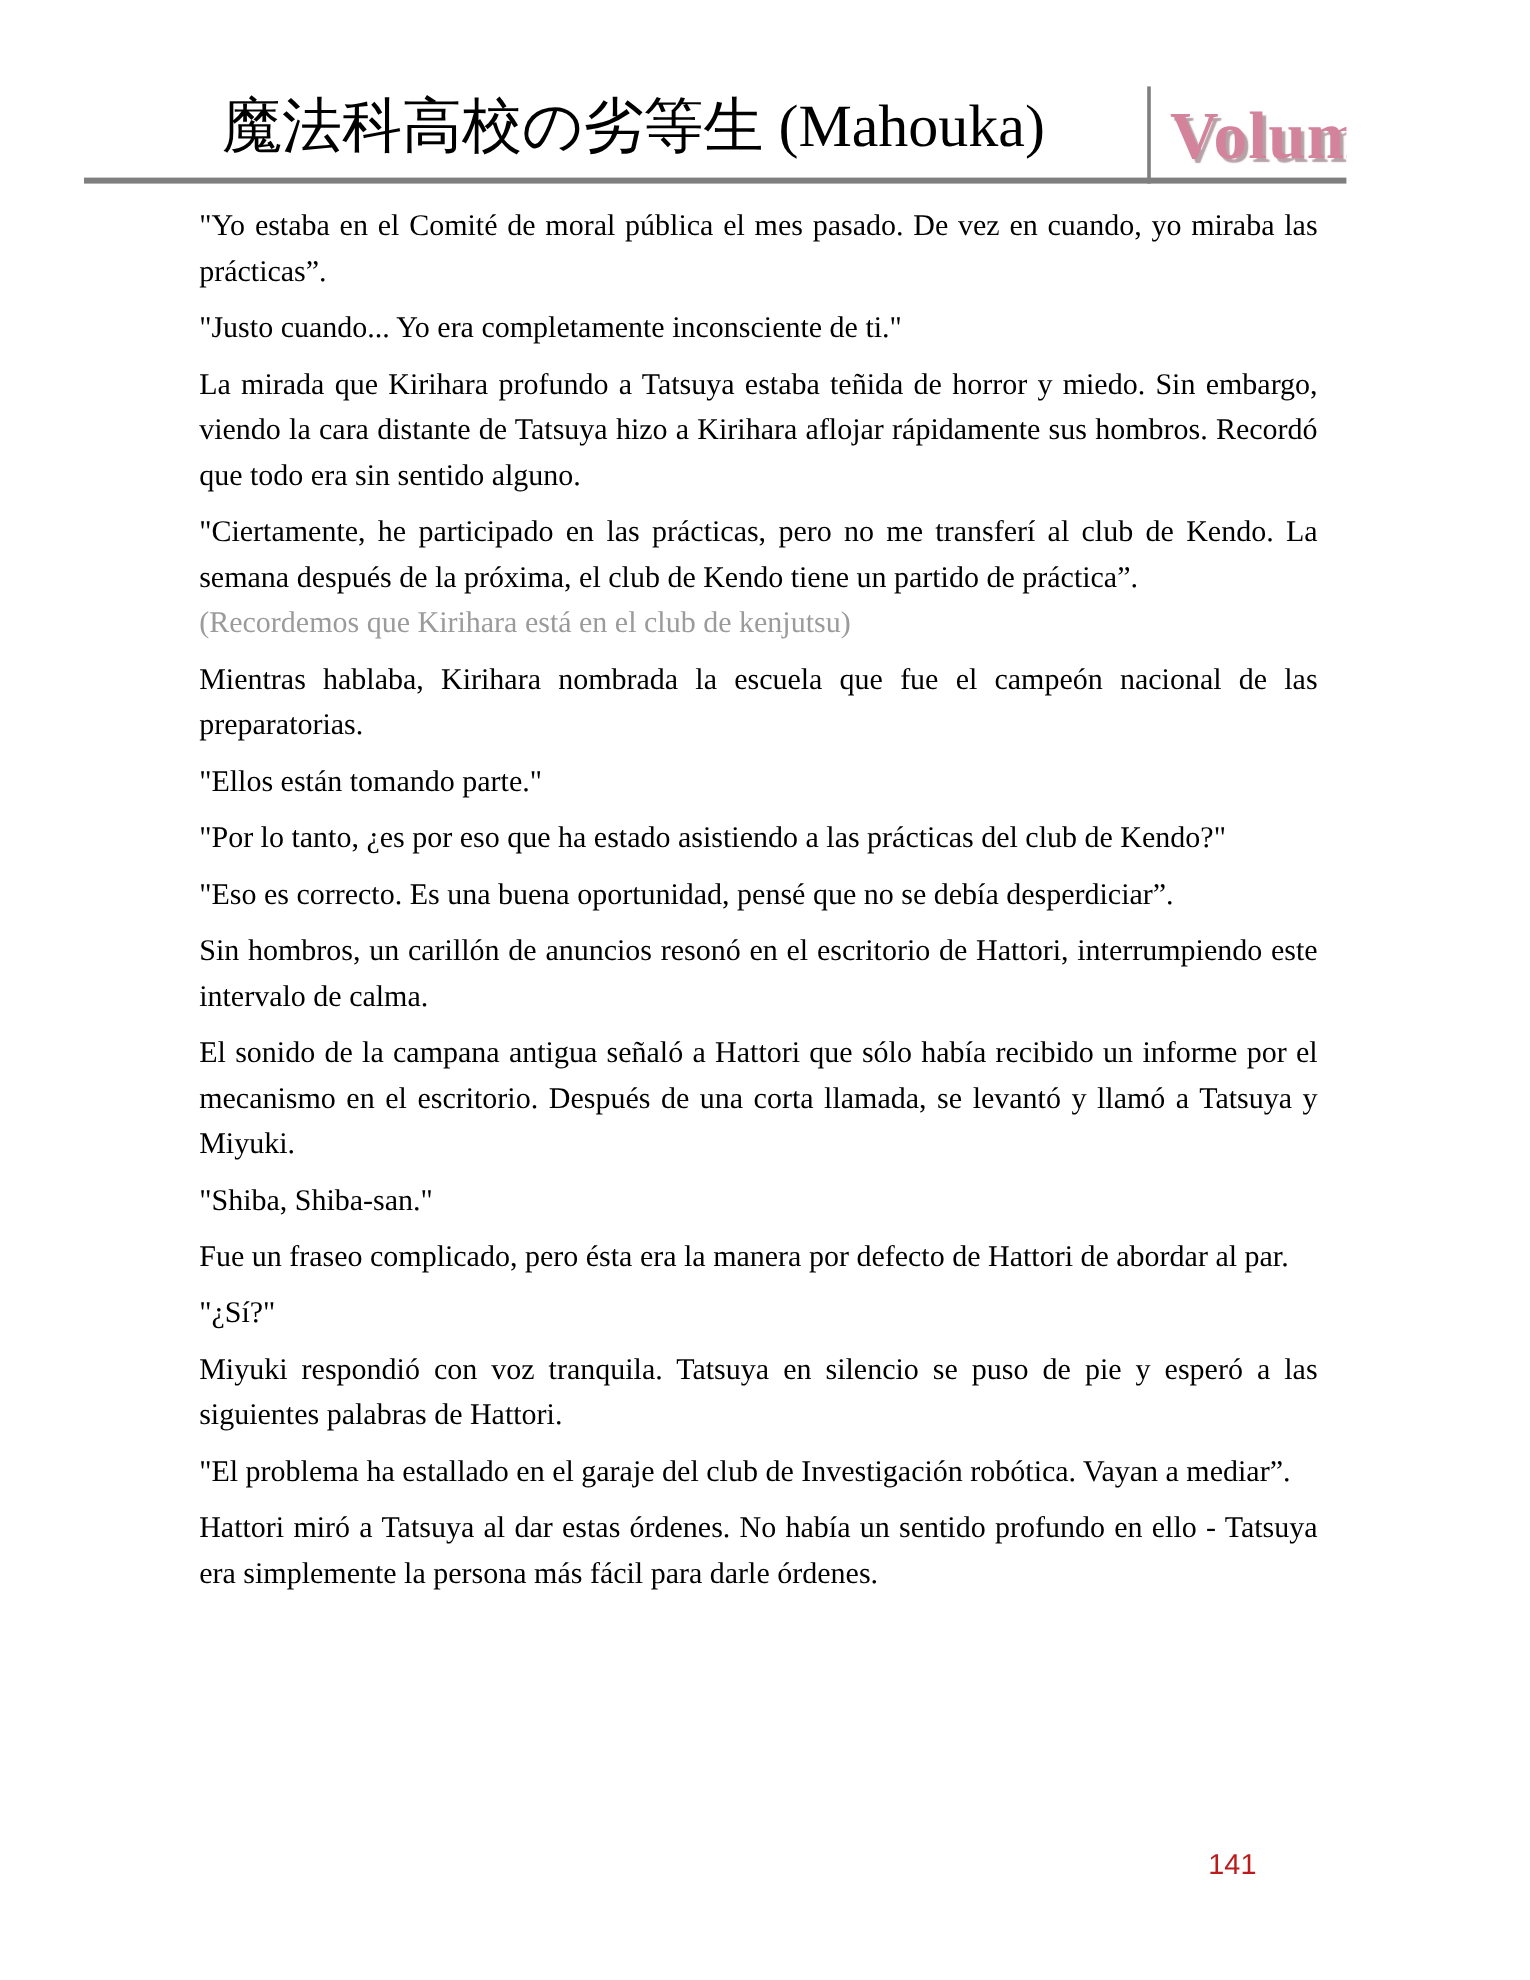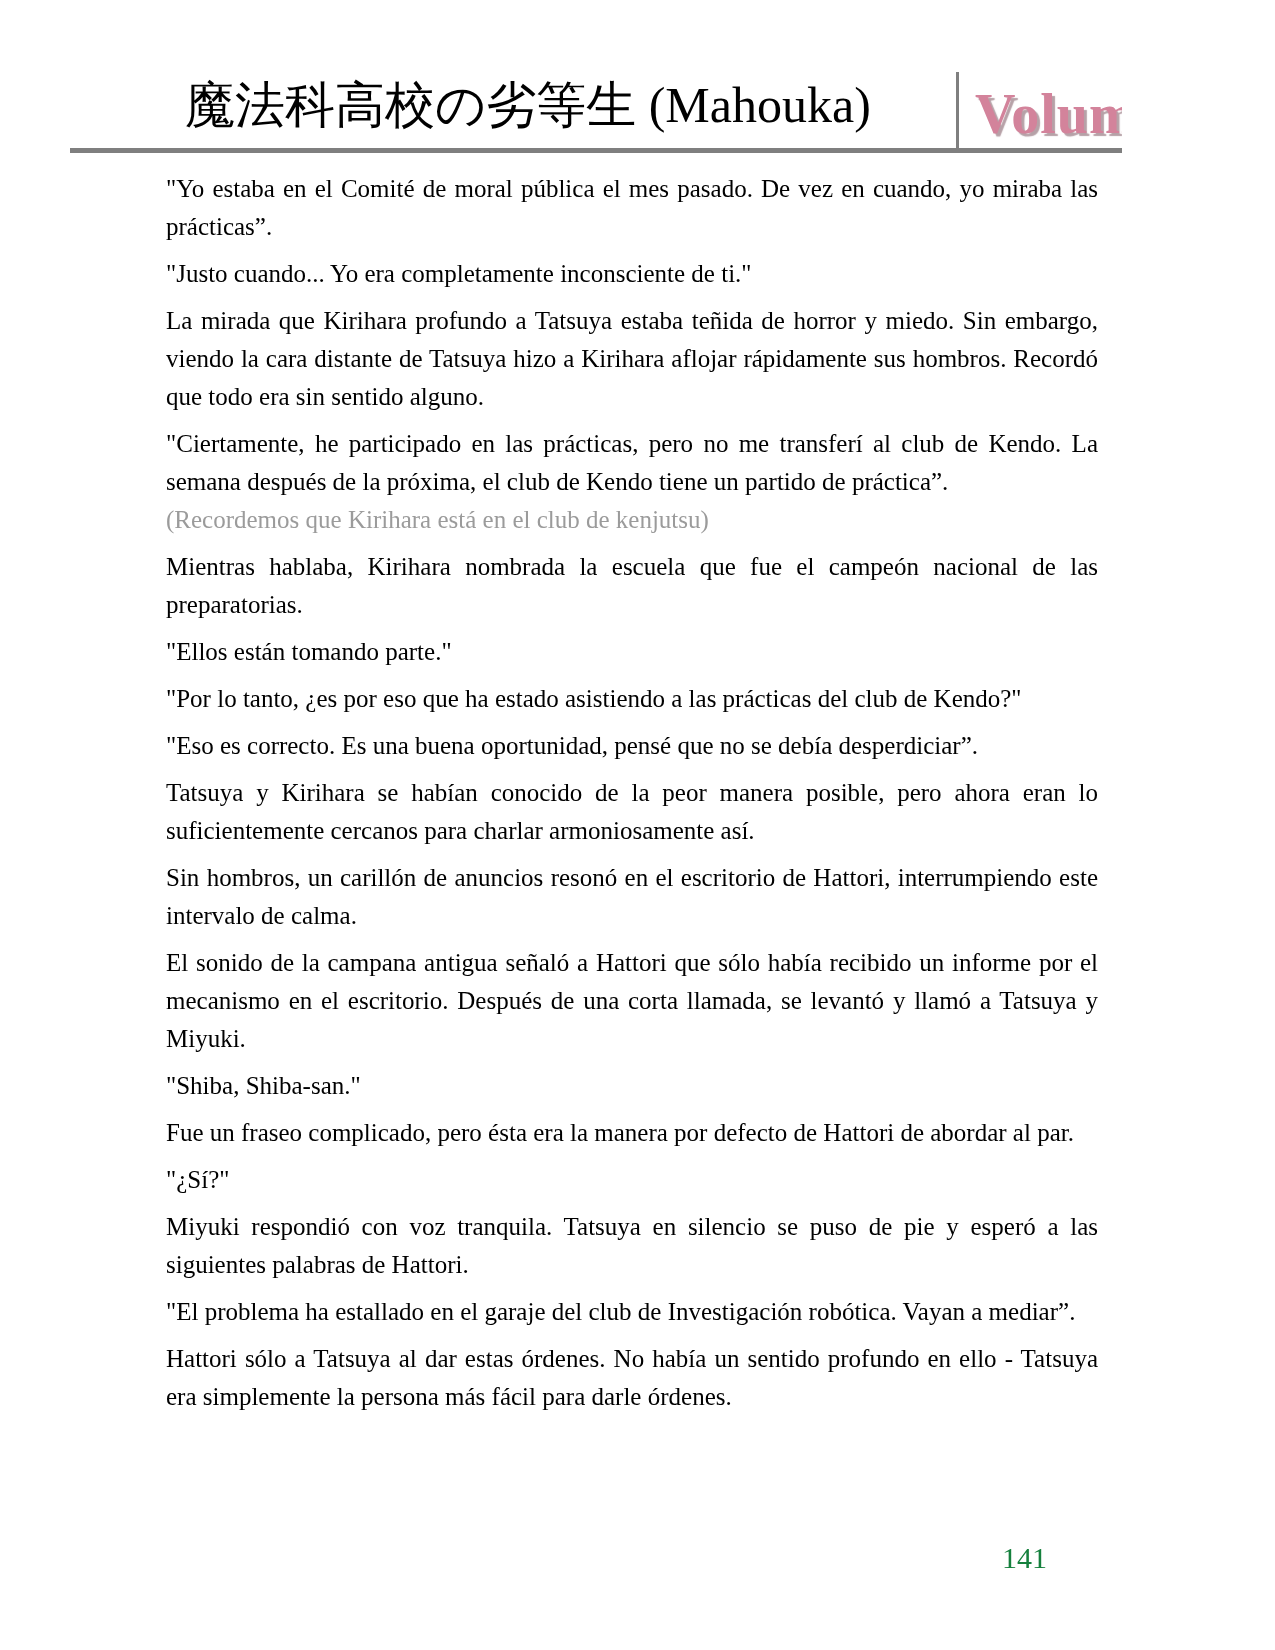--- a/index.html
+++ b/index.html
@@ -62,23 +62,23 @@
   }
   .para { margin: 0 0 9px 0; }
   .note {
     display: block;
     color: #9b9b9b;
   }
   .page-num {
     position: absolute;
     top: 1541px;
     right: 75px;
-    font-family: Liberation Serif, serif;
-    font-size: 30px;
-    color: #15803d;
+    font-family: Liberation Sans, sans-serif;
+    font-size: 24px;
+    color: #b91c1c;
   }
 </style>
 </head>
 <body>
 
 <div class="page">
 
   <div class="jp-title">魔法科高校の劣等生 (Mahouka)</div>
   <div class="header-vbar"></div>
   <div class="volume-label">Volumen 12</div>
@@ -89,26 +89,25 @@
     <p class="para">"Justo cuando... Yo era completamente inconsciente de ti."</p>
     <p class="para">La mirada que Kirihara profundo a Tatsuya estaba teñida de horror y miedo. Sin embargo, viendo la cara distante de Tatsuya hizo a Kirihara aflojar rápidamente sus hombros. Recordó que todo era sin sentido alguno.</p>
     <p class="para">
       <span>"Ciertamente, he participado en las prácticas, pero no me transferí al club de Kendo. La semana después de la próxima, el club de Kendo tiene un partido de práctica”.</span>
       <span class="note">(Recordemos que Kirihara está en el club de kenjutsu)</span>
     </p>
     <p class="para">Mientras hablaba, Kirihara nombrada la escuela que fue el campeón nacional de las preparatorias.</p>
     <p class="para">"Ellos están tomando parte."</p>
     <p class="para">"Por lo tanto, ¿es por eso que ha estado asistiendo a las prácticas del club de Kendo?"</p>
     <p class="para">"Eso es correcto. Es una buena oportunidad, pensé que no se debía desperdiciar”.</p>
-    <p class="para">Tatsuya y Kirihara se habían conocido de la peor manera posible, pero ahora eran lo suficientemente cercanos para charlar armoniosamente así.</p>
     <p class="para">Sin hombros, un carillón de anuncios resonó en el escritorio de Hattori, interrumpiendo este intervalo de calma.</p>
     <p class="para">El sonido de la campana antigua señaló a Hattori que sólo había recibido un informe por el mecanismo en el escritorio. Después de una corta llamada, se levantó y llamó a Tatsuya y Miyuki.</p>
     <p class="para">"Shiba, Shiba-san."</p>
     <p class="para">Fue un fraseo complicado, pero ésta era la manera por defecto de Hattori de abordar al par.</p>
     <p class="para">"¿Sí?"</p>
     <p class="para">Miyuki respondió con voz tranquila. Tatsuya en silencio se puso de pie y esperó a las siguientes palabras de Hattori.</p>
     <p class="para">"El problema ha estallado en el garaje del club de Investigación robótica. Vayan a mediar”.</p>
-    <p class="para">Hattori sólo a Tatsuya al dar estas órdenes. No había un sentido profundo en ello - Tatsuya era simplemente la persona más fácil para darle órdenes.</p>
+    <p class="para">Hattori miró a Tatsuya al dar estas órdenes. No había un sentido profundo en ello - Tatsuya era simplemente la persona más fácil para darle órdenes.</p>
   </div>
 
   <div class="page-num">141</div>
 
 </div>
 
 </body></html>

